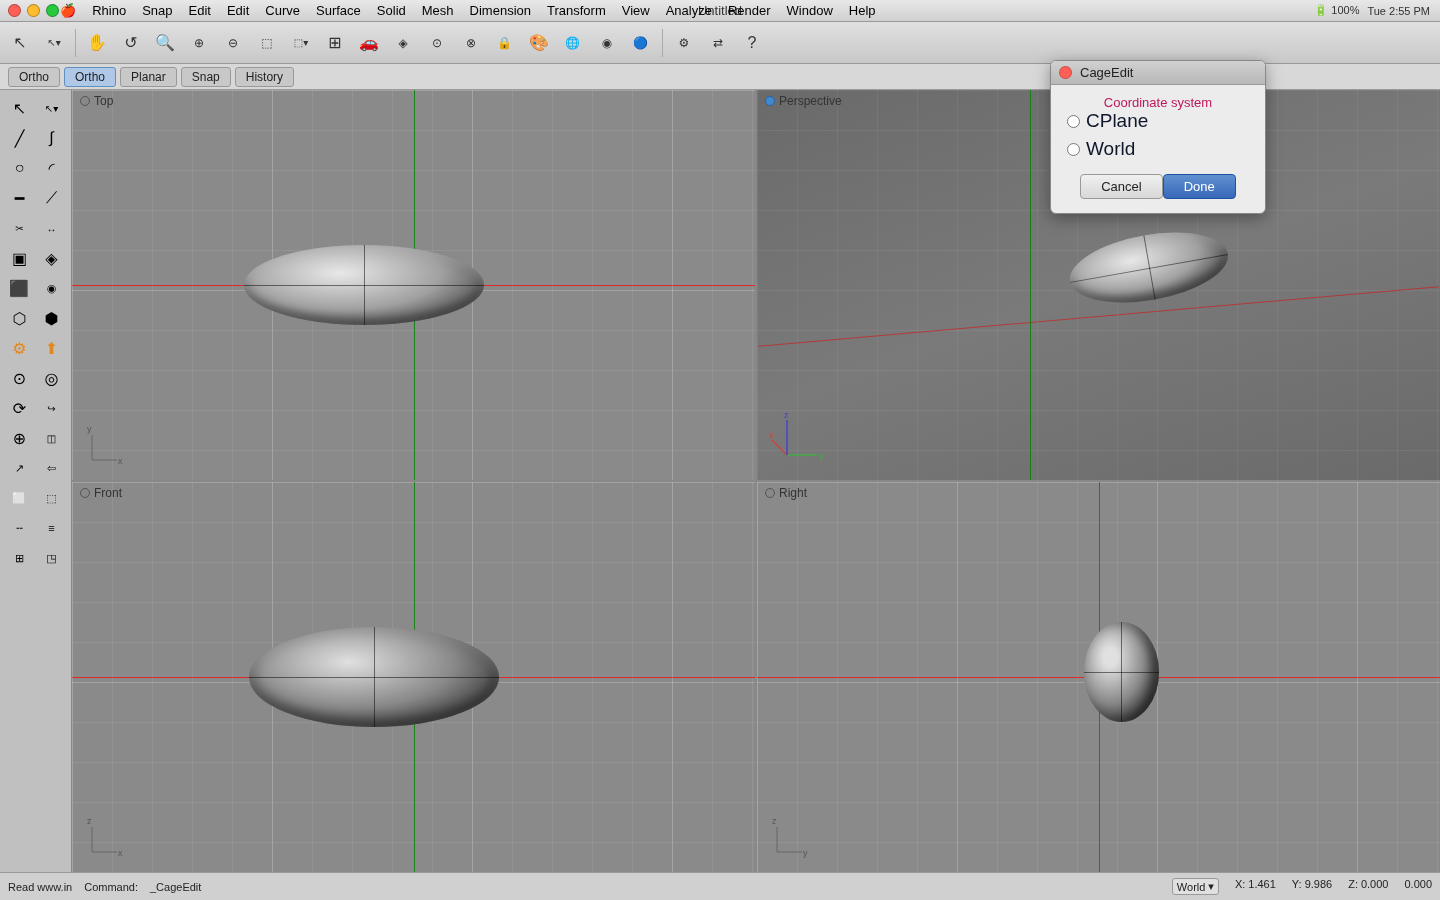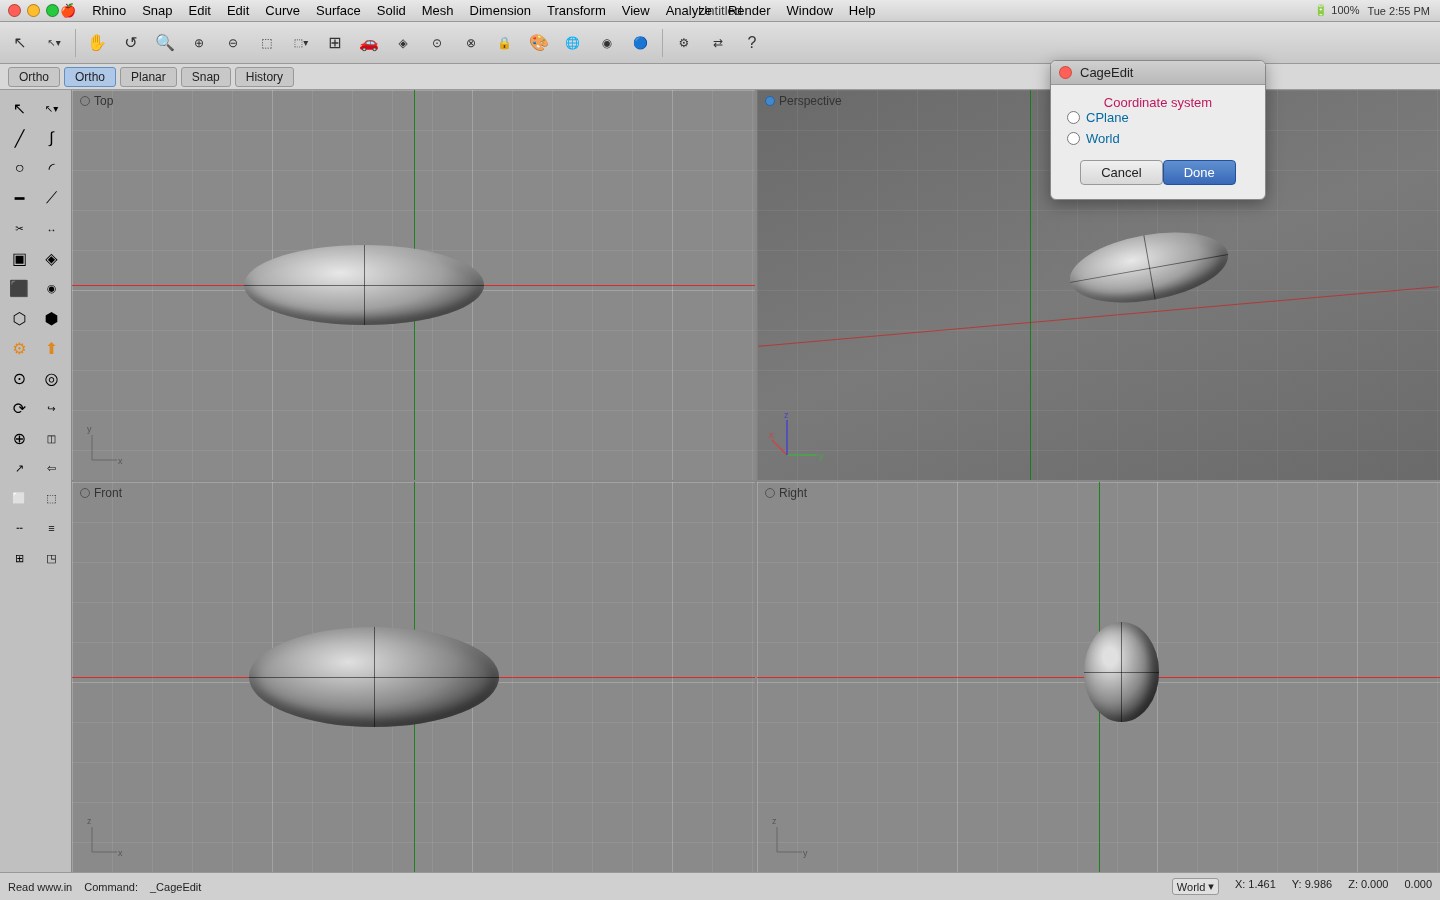--- a/index.html
+++ b/index.html
@@ -185,21 +185,21 @@
     #cage-dialog-titlebar .dlg-close {
       width: 13px; height: 13px; border-radius: 50%;
       background: #ff5f56; border: 1px solid rgba(0,0,0,0.2);
       cursor: pointer; margin-right: 8px;
     }
     #cage-dialog-titlebar .dlg-title { font-size: 13px; font-weight: 500; color: #222; }
     #cage-dialog-body { padding: 10px 16px 14px; }
     .dlg-section-title { font-size: 13px; font-weight: 500; color: #be185d; text-align: center; }
     .dlg-radio-row { display: flex; align-items: center; gap: 6px; margin-bottom: 6px; }
     .dlg-radio { width: 13px; height: 13px; }
-    .dlg-radio-label { font-size: 13px; color: #0369a1; }
+    .dlg-radio-label { font-size: 19px; color: #0f172a; }
     .dlg-buttons { display: flex; margin-top: 14px; justify-content: center; }
     .dlg-btn {
       padding: 4px 20px; font-size: 13px; border-radius: 4px;
       border: 1px solid #999; cursor: pointer;
       background: linear-gradient(to bottom, #f0f0f0, #d8d8d8);
       color: #222;
     }
     .dlg-btn.primary {
       background: linear-gradient(to bottom, #6090d0, #3868b8);
       color: white; border-color: #2050a0;

